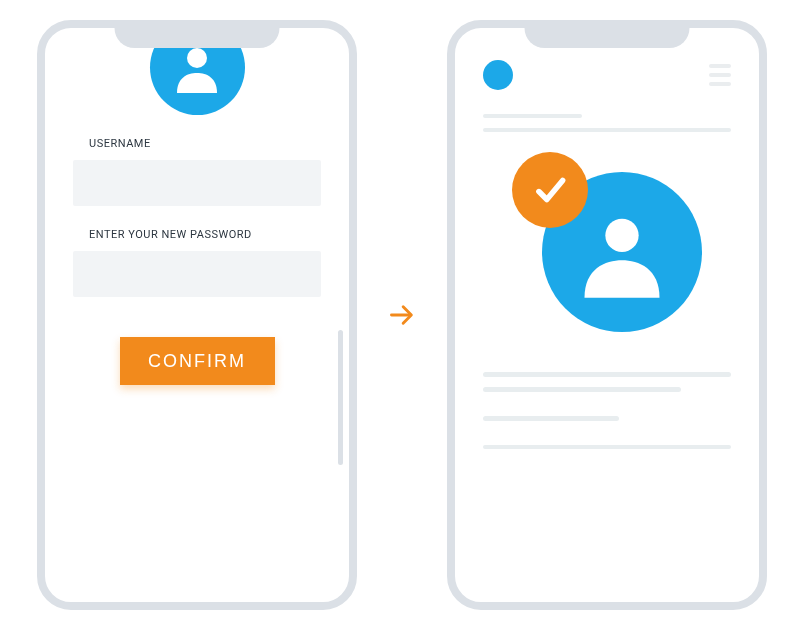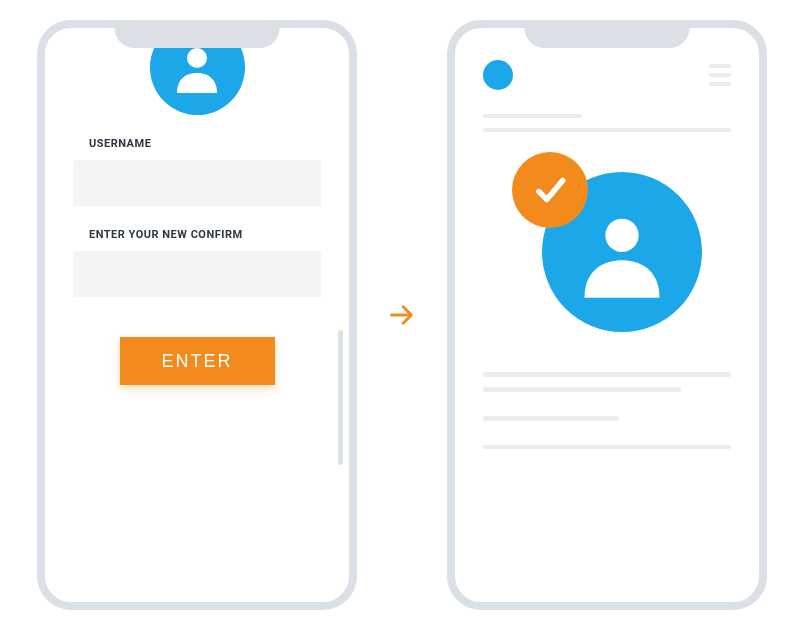--- a/index.html
+++ b/index.html
@@ -58,21 +58,21 @@
     }
     .avatar-top svg {
       width: 60px;
       height: 60px;
     }
     .form-group {
       margin-top: 22px;
     }
     .form-label {
       font-size: 11px;
-      font-weight: 700;
+      font-weight: 400;
       color: #2d3741;
       letter-spacing: 0.5px;
       margin-bottom: 10px;
       display: block;
       padding-left: 16px;
     }
     .form-input {
       width: 100%;
       height: 46px;
       background: #f2f4f6;
@@ -205,26 +205,26 @@
           <path d="M4 22 C4 16, 8 14, 12 14 C16 14, 20 16, 20 22 Z"></path>
         </svg>
       </div>
 
       <div class="form-group">
         <label class="form-label">USERNAME</label>
         <input class="form-input" style="">
       </div>
 
       <div class="form-group">
-        <label class="form-label">ENTER YOUR NEW CONFIRM</label>
+        <label class="form-label">ENTER YOUR NEW PASSWORD</label>
         <input class="form-input" type="password" style="">
       </div>
 
 
-      <button class="submit-btn">ENTER</button>
+      <button class="submit-btn">CONFIRM</button>
 
       <div class="scrollbar-track"></div>
     </div>
   </div>
 
   <div class="arrow">
     <svg viewBox="0 0 24 24" width="28" height="28" fill="none" stroke="#f28a1c" stroke-width="2.5" stroke-linecap="round" stroke-linejoin="round">
       <line x1="3" y1="12" x2="19" y2="12"></line>
       <polyline points="13 5 20 12 13 19"></polyline>
     </svg>

